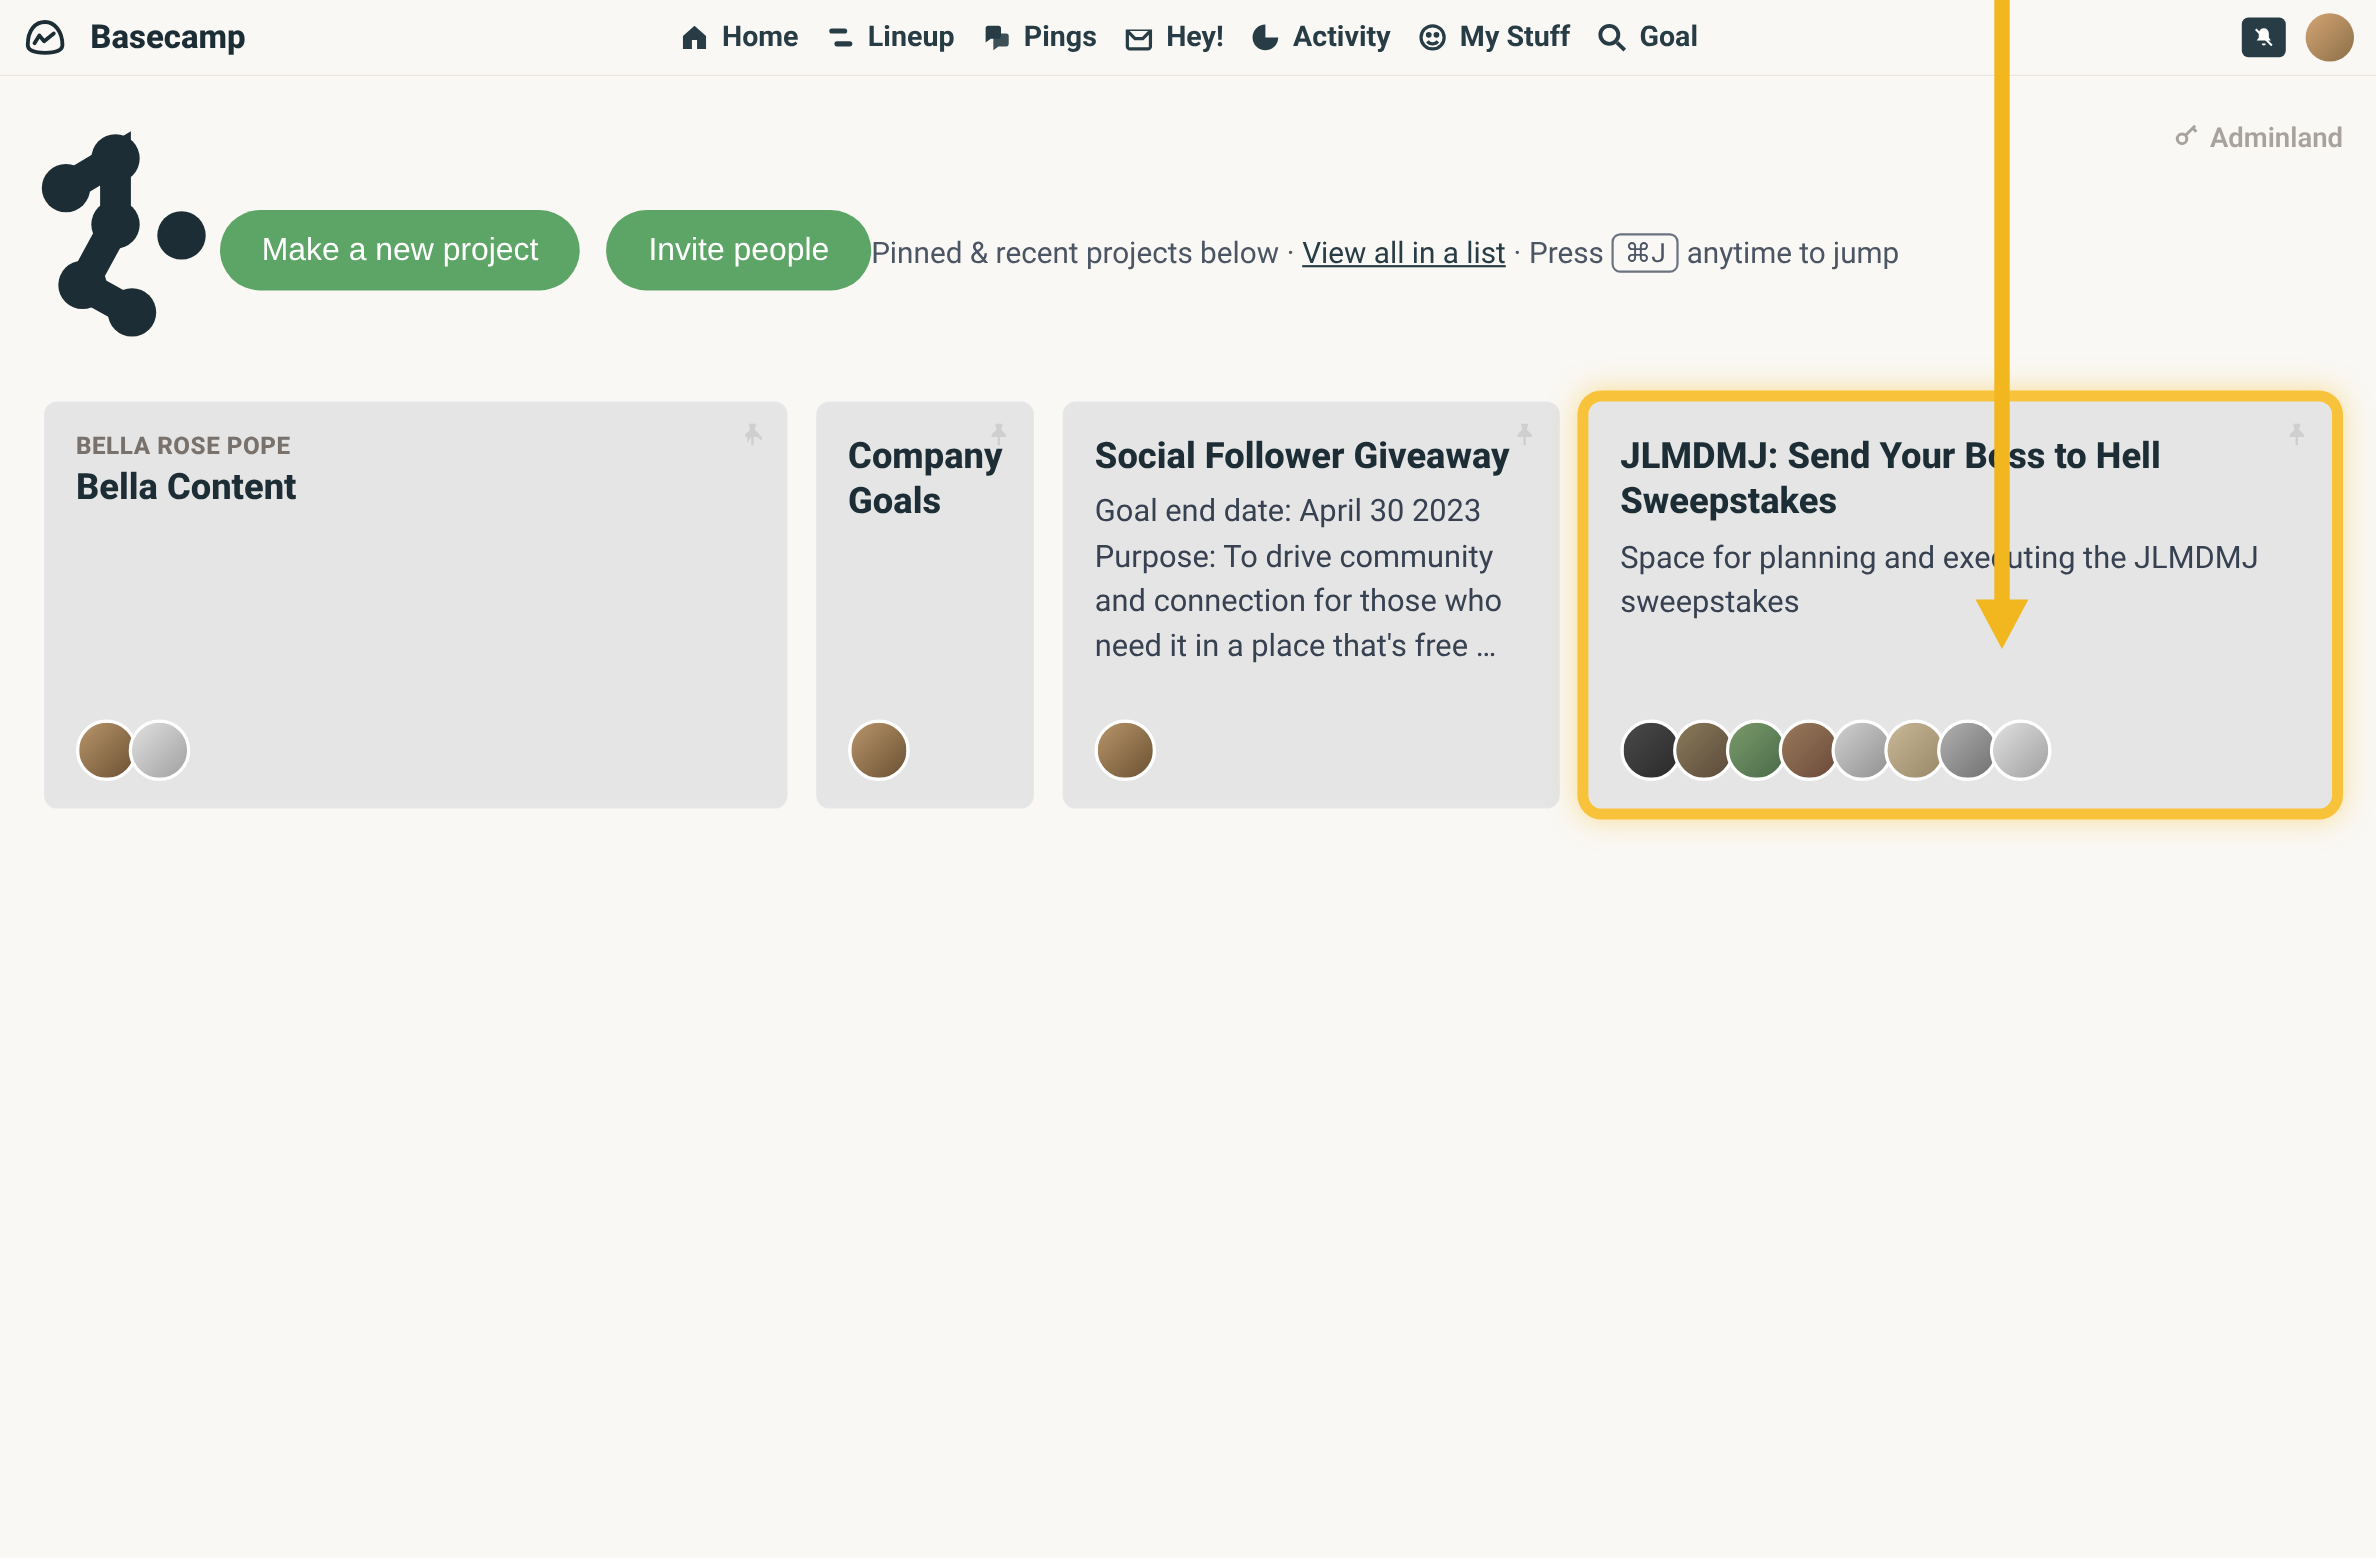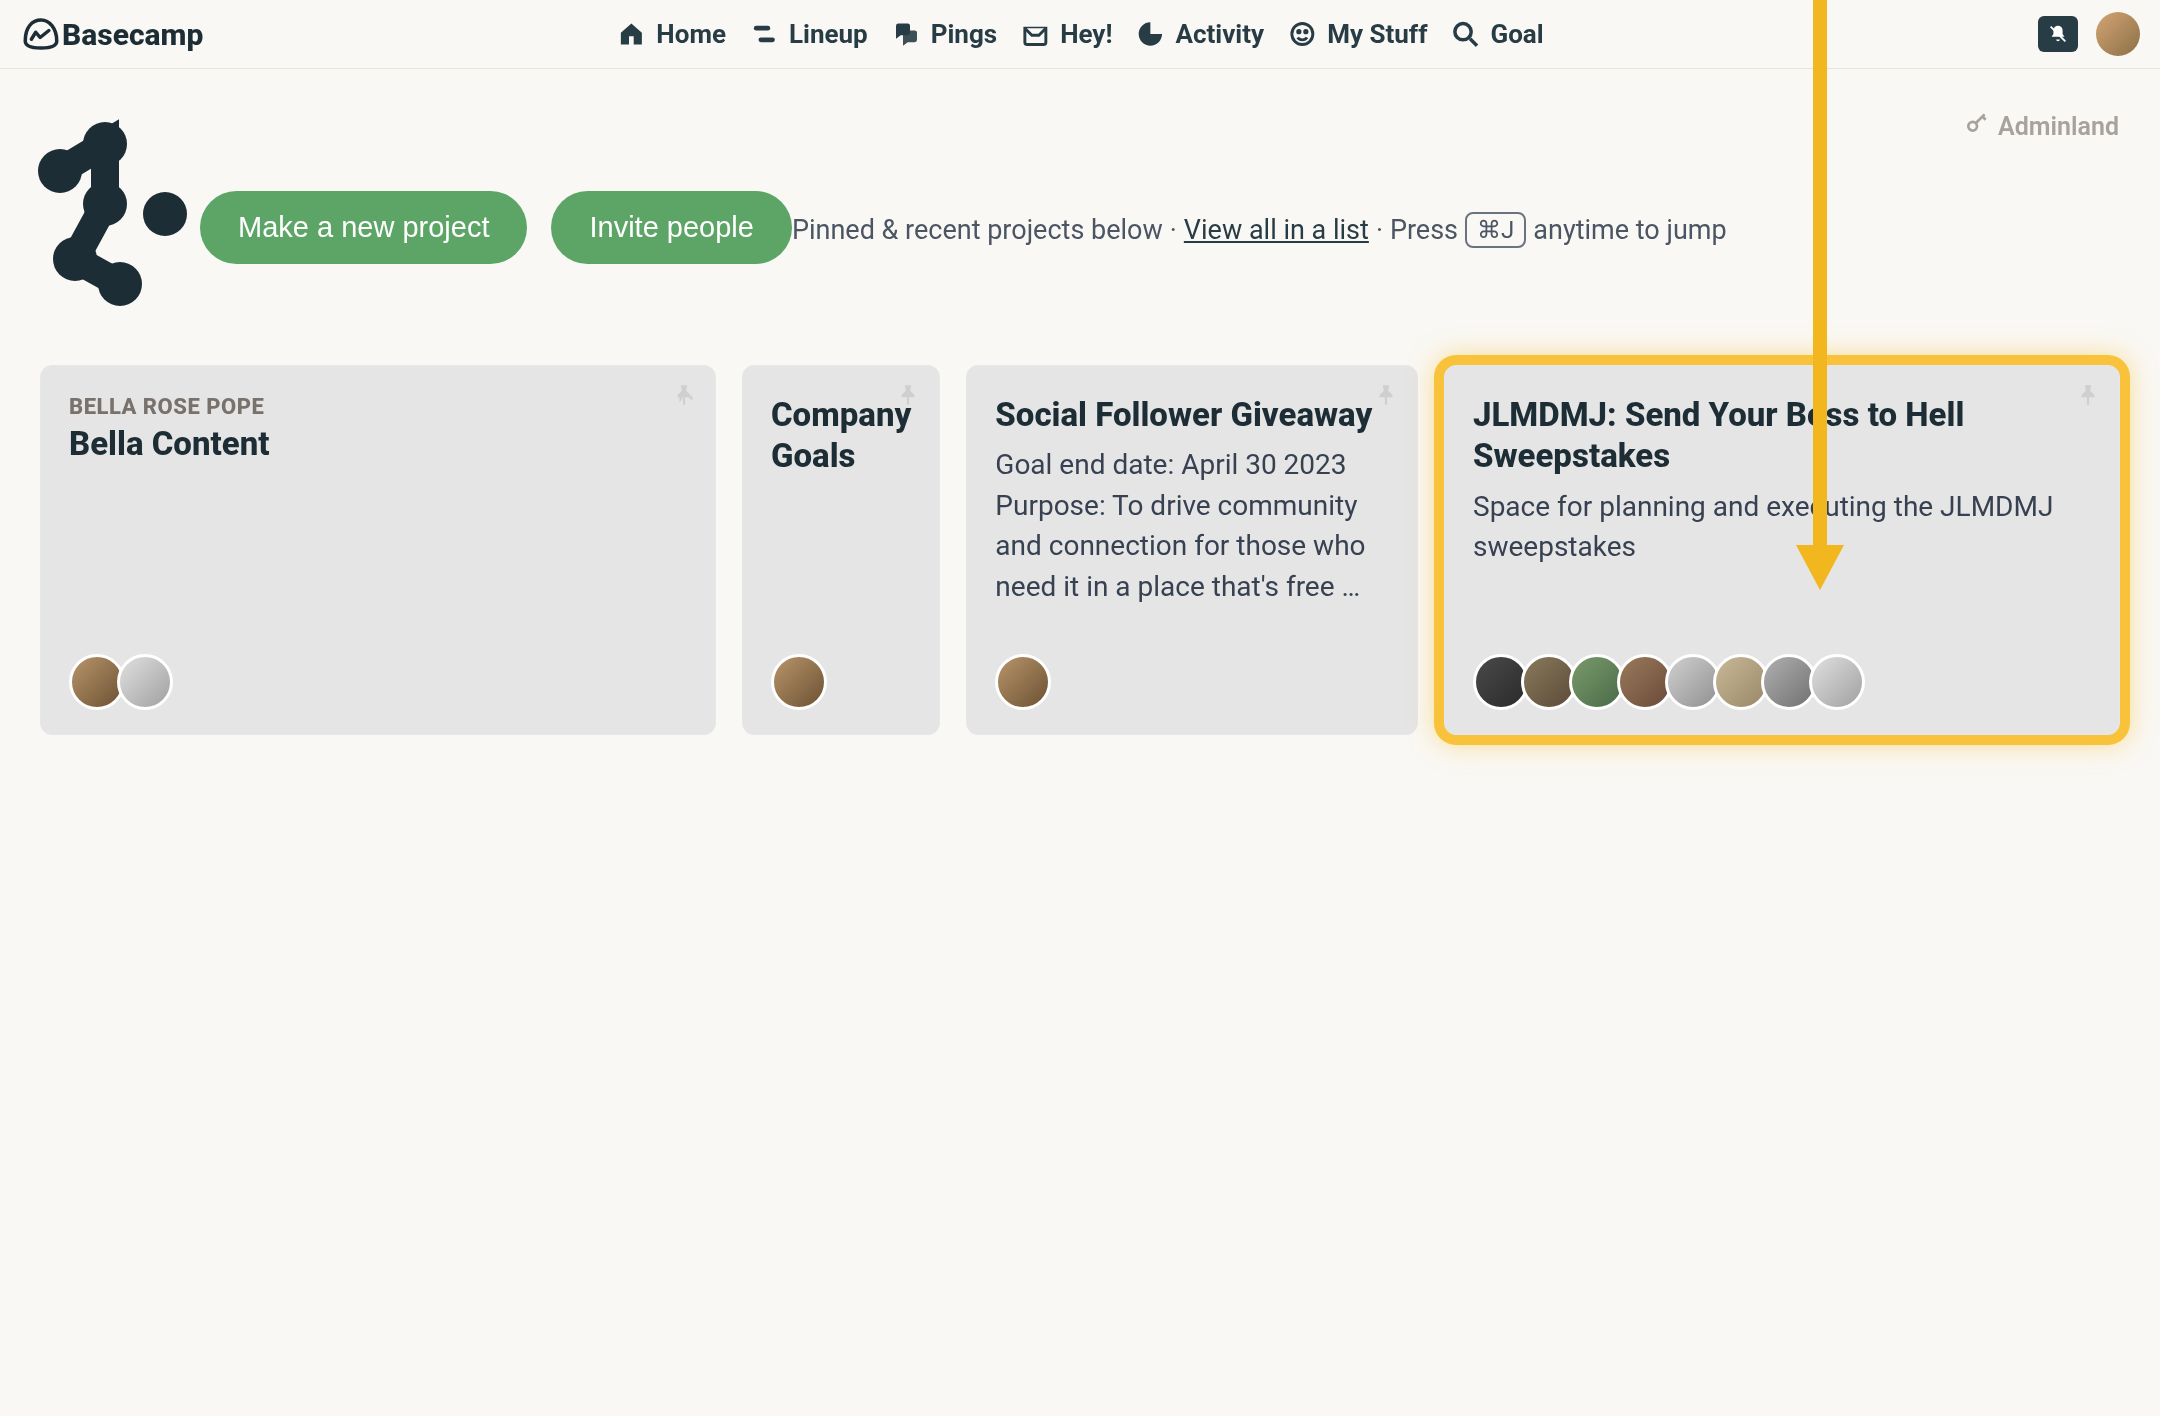--- a/index.html
+++ b/index.html
@@ -18,21 +18,21 @@
       display: flex;
       align-items: center;
       padding: 12px 20px;
       border-bottom: 1px solid #e8e4dc;
       background: #faf8f4;
       position: relative;
     }
     .brand {
       display: flex;
       align-items: center;
-      gap: 0;
+      gap: 20px;
       font-weight: 800;
       font-size: 30px;
       color: #1d2d35;
     }
     .brand-icon {
       width: 42px;
       height: 42px;
       display: flex;
       align-items: center;
       justify-content: center;
@@ -80,21 +80,21 @@
       width: 44px;
       height: 44px;
       border-radius: 50%;
       background: linear-gradient(135deg, #d4a574, #8b6f47);
     }
 
     
     .adminland {
       position: absolute;
       top: 110px;
-      right: 41px;
+      right: 30px;
       display: flex;
       align-items: center;
       gap: 8px;
       color: #a8a29e;
       font-size: 25px;
       font-weight: 600;
       cursor: pointer;
     }
 
     

